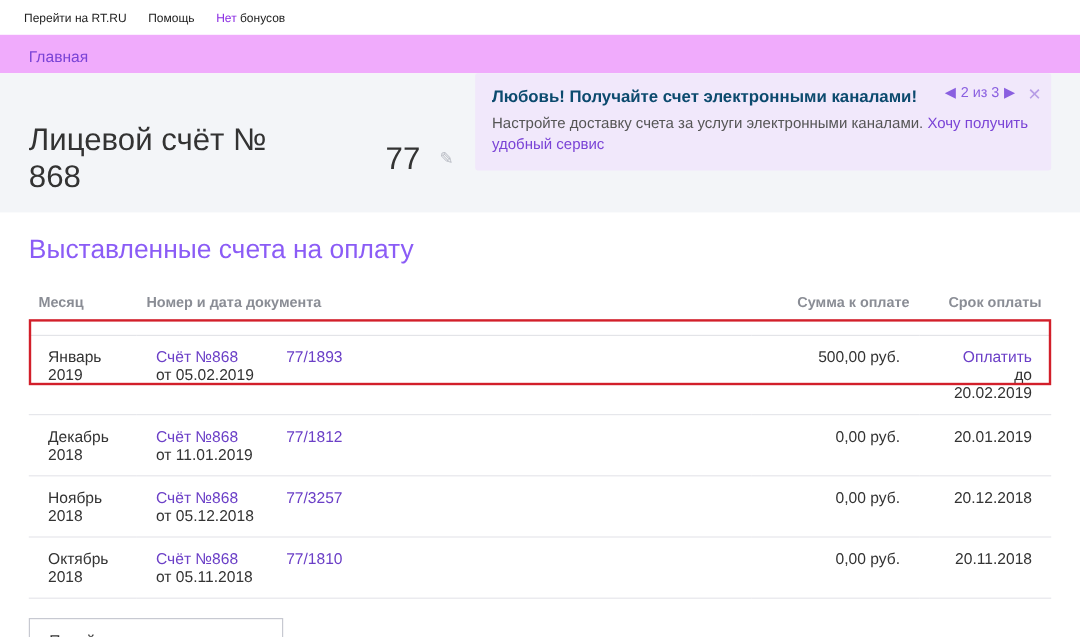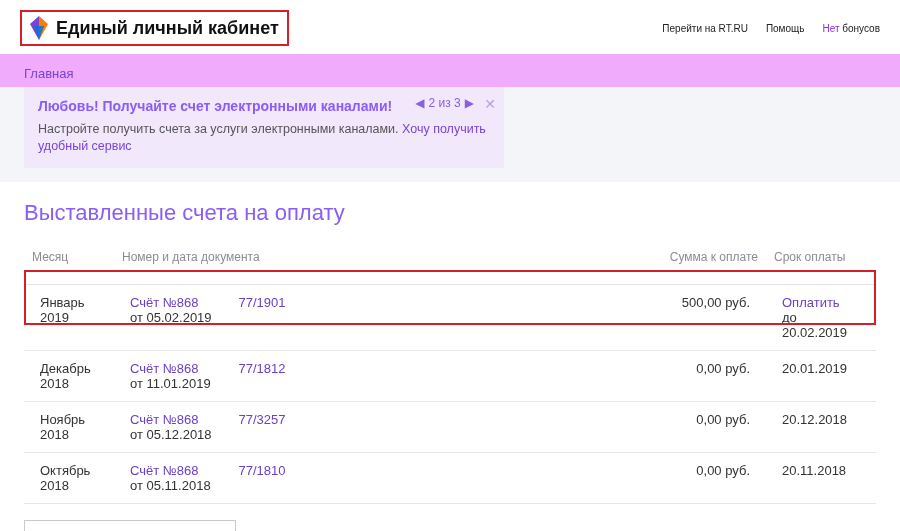--- a/index.html
+++ b/index.html
@@ -50,42 +50,42 @@
     font-size:26px; color:#333; display:flex; align-items:center; gap:8px;
   }
   .edit-icon { color:#b9bcc4; font-size:14px; cursor:pointer; padding-left:8px;}
 
   .notice {
     width:480px; background:#f1e8fb;
     border-radius:2px; padding:10px 14px 12px 14px;
     font-size:12.5px; color:#555; line-height:1.4;
     position:relative;
   }
-  .notice-title { font-weight:700; color:#8b5cf6; font-size:14px; margin-bottom:4px; }
+  .notice-title { font-weight:700; color:#0c4a6e; font-size:14px; margin-bottom:4px; }
   .notice-link { color:#7a43d6; cursor:pointer; }
   .notice-pager {
     position:absolute; top:8px; right:30px;
     color:#8a5fe0; font-size:12px; display:flex; gap:4px; align-items:center;
   }
   .notice-close {
     position:absolute; top:8px; right:8px; color:#b79ee6; cursor:pointer; font-size:14px;
   }
 
   .main {
     padding:18px 24px 16px 24px;
   }
   .section-title { font-size:22px; font-weight:400; color:#8b5cf6; margin-bottom:18px; }
 
   table { width:100%; border-collapse:collapse; }
   th {
-    text-align:left; font-weight:400; font-size:12px; color:#8a8d95;
+    text-align:left; font-weight:700; font-size:12px; color:#8a8d95;
     padding:6px 8px 20px 8px; border-bottom:1px solid #e3e4e8;
   }
   th.amount, td.amount { text-align:right;margin-top:19px; }
-  th.due, td.due { text-align:left; width:110px;margin-left:16px; }
+  th.due, td.due { text-align:right; width:110px;margin-left:16px; }
   td {
     font-size:13px; padding:10px 16px; vertical-align:top;
     border-bottom:1px solid #e6e7eb; color:#333;
   }
   .doc-links { color:#6b3fc7; }
   .doc-links span { cursor:pointer; }
   .doc-no { margin-right:40px; display:inline-block; }
   .doc-date { color:#333; display:block; }
   .pay-link { color:#6b3fc7; cursor:pointer; display:block; }
   .highlight-row td { position:relative; }
@@ -98,54 +98,52 @@
   .all-bills-btn {
     margin-top:16px; display:inline-block;
     border:1px solid #c7c9d1; padding:10px 16px;
     font-size:13px; color:#333; background:#fff; cursor:pointer;
   }
 </style>
 </head>
 <body>
 
 <div class="topbar">
-  <div class="brand-wrap">
-    <span class="logo">
-      <svg width="18" height="24" viewBox="0 0 18 24">
-        <polygon points="0,8 9,0 9,24" fill="#7a43d6"></polygon>
-        <polygon points="9,0 18,8 9,24" fill="#ff7a00"></polygon>
-        <polygon points="4,10 14,10 9,24" fill="#0077d6" opacity="0.85"></polygon>
-      </svg>
-    </span>
-    <span class="brand-title">Единый личный кабинет</span>
-  </div>
   <div class="top-links">
     <a>Перейти на RT.RU</a>
     <a>Помощь</a>
     <a>
       <span class="top-bonus">Нет</span>
       <span>бонусов</span>
     </a>
   </div>
 </div>
 
 <div class="subhead">
   <span class="breadcrumb">Главная</span>
 </div>
 
 <div class="notice-row">
+  <div class="account-col">
+    <div class="account-title">
+      <span>Лицевой счёт № 868</span>
+      <span style="width:60px;"></span>
+      <span>77</span>
+      <span class="edit-icon">✎</span>
+    </div>
+  </div>
   <div class="notice">
     <div class="notice-pager">
       <span>◀</span>
       <span>2 из 3</span>
       <span>▶</span>
     </div>
     <span class="notice-close">✕</span>
     <div class="notice-title">Любовь! Получайте счет электронными каналами!</div>
-    <span>Настройте получить счета за услуги электронными каналами.</span>
+    <span>Настройте доставку счета за услуги электронными каналами.</span>
     <span class="notice-link">Хочу получить удобный сервис</span>
   </div>
 </div>
 
 <div class="main">
   <div class="section-title">Выставленные счета на оплату</div>
 
   <div style="position:relative;">
     <table>
       <thead>
@@ -156,21 +154,21 @@
           <th class="due">Срок оплаты</th>
         </tr>
       </thead>
       <tbody id="bills-body">
           <tr class="highlight-row">
             <td>
               <div>Январь</div>
               <div>2019</div>
             </td>
             <td>
-              <div class="doc-links"><span class="doc-no">Счёт №868</span><span>77/1901</span></div>
+              <div class="doc-links"><span class="doc-no">Счёт №868</span><span>77/1893</span></div>
               <span class="doc-date">от 05.02.2019</span>
             </td>
             <td class="amount">500,00 руб.</td>
             <td class="due"><span class="pay-link">Оплатить</span><span>до 20.02.2019</span></td>
           </tr>
           <tr>
             <td>
               <div>Декабрь</div>
               <div>2018</div>
             </td>

